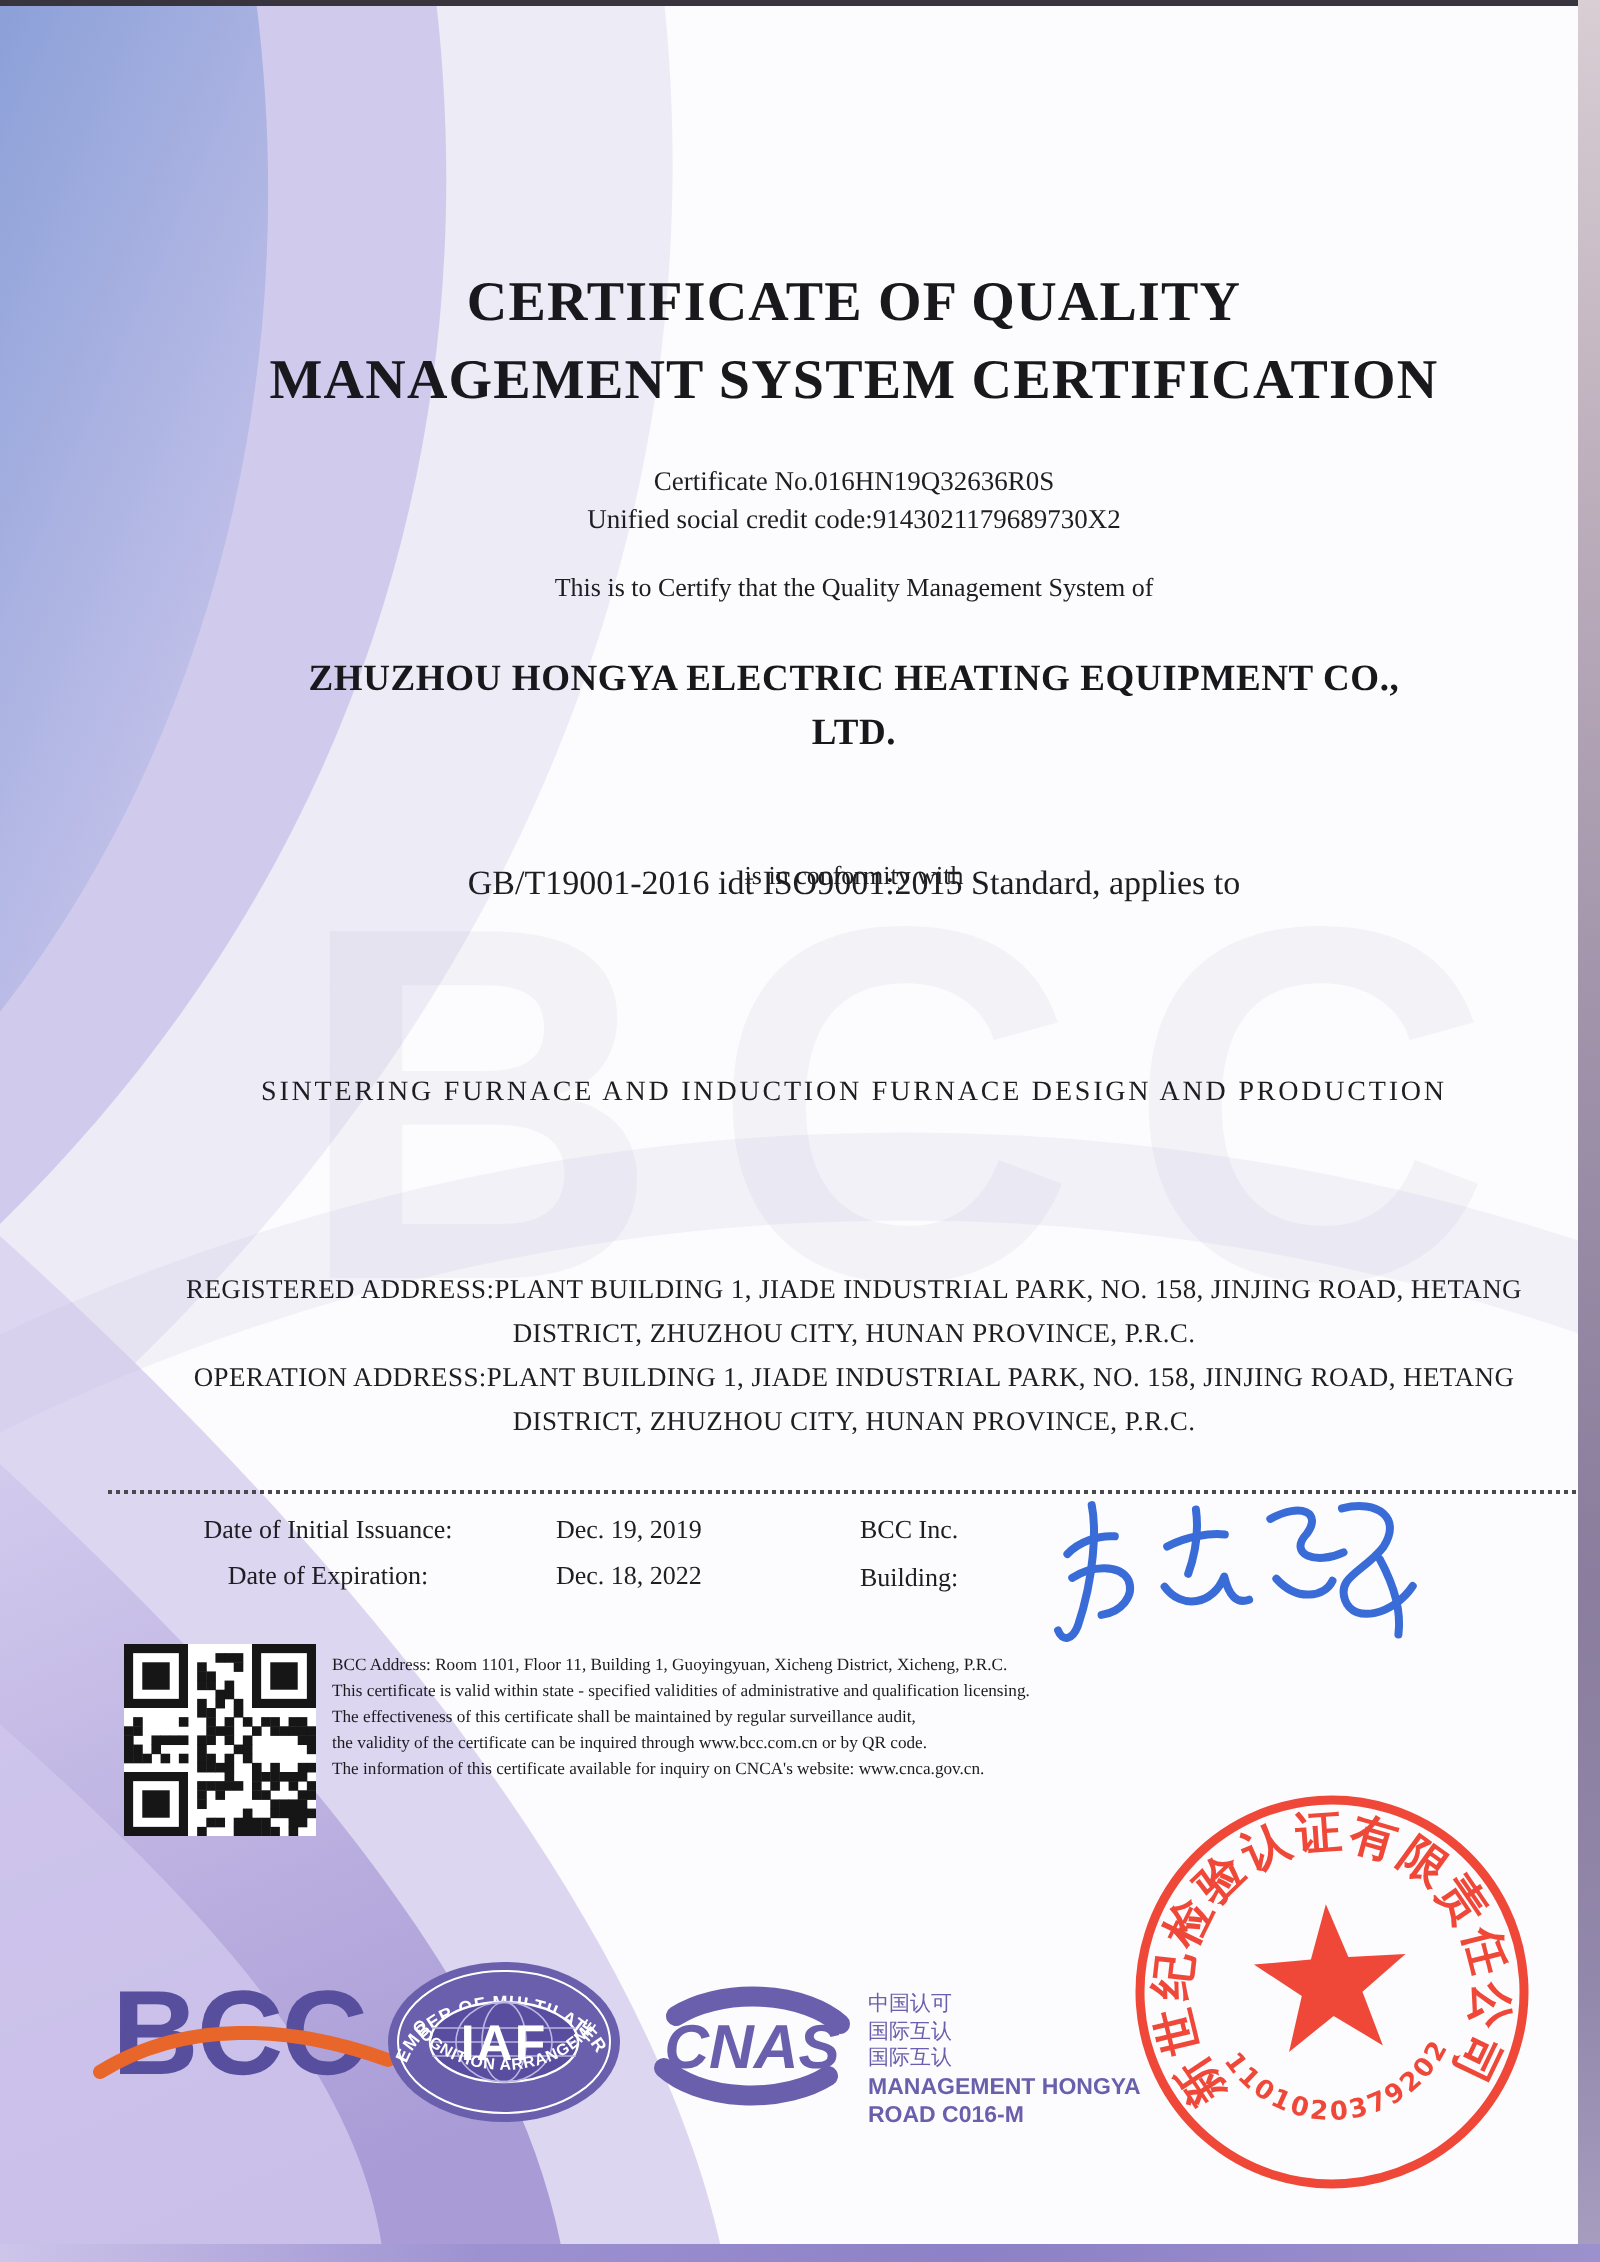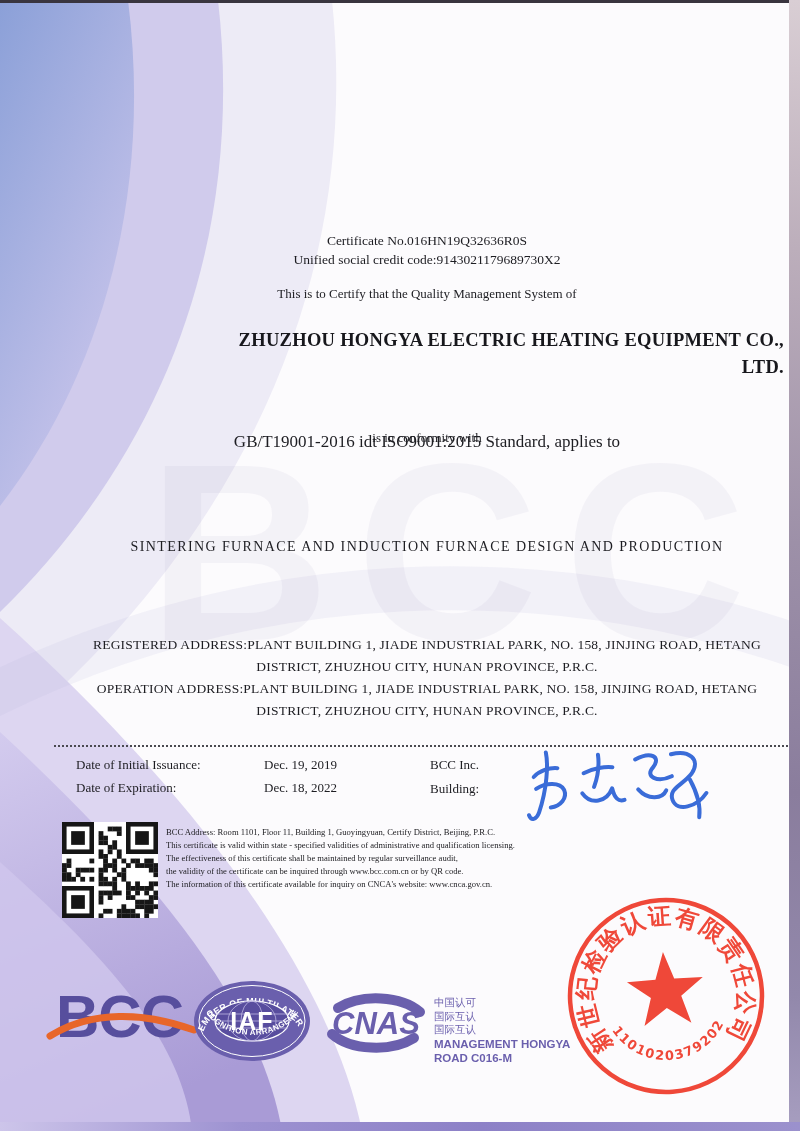--- a/index.html
+++ b/index.html
@@ -13,29 +13,29 @@
     background:linear-gradient(90deg,#cdc5ea 0%,#9d92d1 30%,#8d81c7 60%,#9b91cd 100%);}
   .watermark{position:absolute;left:148px;top:408px;z-index:1;
     font-family:"Liberation Sans",sans-serif;font-weight:900;font-size:252px;letter-spacing:26px;
     color:#71659f;opacity:0.055;user-select:none;}
   .content{position:absolute;inset:0;z-index:5;}
   .cblock{position:absolute;left:70px;right:16px;text-align:center;}
   .title{top:132px;font-weight:bold;font-size:28px;line-height:39px;letter-spacing:0.6px;color:#18181d;}
   .certno{top:231px;font-size:13.5px;line-height:19px;}
   .certno b{font-weight:normal;}
   .certify{top:286px;font-size:13px;}
-  .company{top:327px;font-weight:bold;font-size:18.5px;line-height:27px;letter-spacing:0.3px;color:#17171c;text-align:right;}
+  .company{top:327px;font-weight:bold;font-size:18.5px;line-height:27px;letter-spacing:0.3px;color:#17171c;}
   .conformity{top:430px;font-size:13px;}
   .standard{top:432px;font-size:17px;}
   .scope{top:539px;font-size:14px;letter-spacing:1.4px;}
   .addresses{top:634px;font-size:13.5px;line-height:22px;letter-spacing:0.2px;}
   .dotline{position:absolute;left:54px;right:8px;top:745px;border-top:2px dotted #4a4a50;}
   .dates{position:absolute;left:76px;top:757px;font-size:13px;}
   .dates .row{display:flex;margin-bottom:7px;}
-  .dates .lbl{width:176px;text-align:left;margin-right:12px;}
+  .dates .lbl{width:176px;text-align:center;margin-right:26px;}
   .issuer{position:absolute;left:430px;top:757px;font-size:13px;}
   .issuer .pres{margin-top:8px;}
   .signature{position:absolute;left:520px;top:738px;width:200px;height:92px;transform:rotate(-2deg);}
   .qr{position:absolute;left:62px;top:822px;width:96px;height:96px;background:#fff;}
   .qr svg{width:100%;height:100%;display:block;}
   .fineprint{position:absolute;left:166px;top:826px;width:420px;font-size:8.6px;line-height:13px;
     color:#1b1b1f;text-align:left;}
   .fineprint div{white-space:nowrap;}
   .seal{position:absolute;left:556px;top:886px;width:220px;height:220px;transform:rotate(-4deg);opacity:0.93;z-index:8;}
   .logos{position:absolute;left:0;right:0;top:960px;height:120px;z-index:6;}
@@ -72,20 +72,24 @@
     <path d="M0,0 L128,0 C152,190 104,372 0,506 Z" fill="url(#g1)"></path>
     <path d="M0,618 C202,800 332,982 362,1131 L0,1131 Z" fill="#ddd6f1"></path>
     <path d="M0,732 C162,882 262,1012 282,1131 L0,1131 Z" fill="url(#g2)"></path>
     <path d="M0,862 C112,962 182,1042 192,1131 L0,1131 Z" fill="#cfc6ec" opacity="0.85"></path>
     <path d="M-40,712 C240,562 560,552 840,662" stroke="#b5aeda" stroke-width="44" fill="none" opacity="0.13"></path>
   </svg>
 
   <div class="watermark">BCC</div>
 
   <div class="content">
+    <div class="cblock title">
+      <div>CERTIFICATE OF QUALITY</div>
+      <div>MANAGEMENT SYSTEM CERTIFICATION</div>
+    </div>
 
     <div class="cblock certno">
       <div><b>Certificate No.</b><span>016HN19Q32636R0S</span></div>
       <div><b>Unified social credit code:</b><span>9143021179689730X2</span></div>
     </div>
 
     <div class="cblock certify">This is to Certify that the Quality Management System of</div>
 
     <div class="cblock company">
       <div>ZHUZHOU HONGYA ELECTRIC HEATING EQUIPMENT CO.,</div>
@@ -266,21 +270,21 @@
           <rect x="14" y="0" width="7" height="7" fill="#161616"></rect>
           <rect x="15" y="1" width="5" height="5" fill="#ffffff"></rect>
           <rect x="16" y="2" width="3" height="3" fill="#161616"></rect>
           <rect x="0" y="14" width="7" height="7" fill="#161616"></rect>
           <rect x="1" y="15" width="5" height="5" fill="#ffffff"></rect>
           <rect x="2" y="16" width="3" height="3" fill="#161616"></rect>
         </svg>
     </div>
 
     <div class="fineprint">
-      <div>BCC Address: Room 1101, Floor 11, Building 1, Guoyingyuan, Certify District, Beijing, P.R.C.</div>
+      <div>BCC Address: Room 1101, Floor 11, Building 1, Guoyingyuan, Xicheng District, Xicheng, P.R.C.</div>
       <div>This certificate is valid within state - specified validities of administrative and qualification licensing.</div>
       <div>The effectiveness of this certificate shall be maintained by regular surveillance audit,</div>
       <div>the validity of the certificate can be inquired through www.bcc.com.cn or by QR code.</div>
       <div>The information of this certificate available for inquiry on CNCA's website: www.cnca.gov.cn.</div>
     </div>
 
     <div class="seal">
       <svg viewBox="0 0 220 220">
         <circle cx="110" cy="110" r="96" fill="none" stroke="#ef3b2b" stroke-width="4.5"></circle>
         <path id="sealTop" d="M59.1,160.9 A72,72 0 1 1 160.9,160.9" fill="none"></path>

